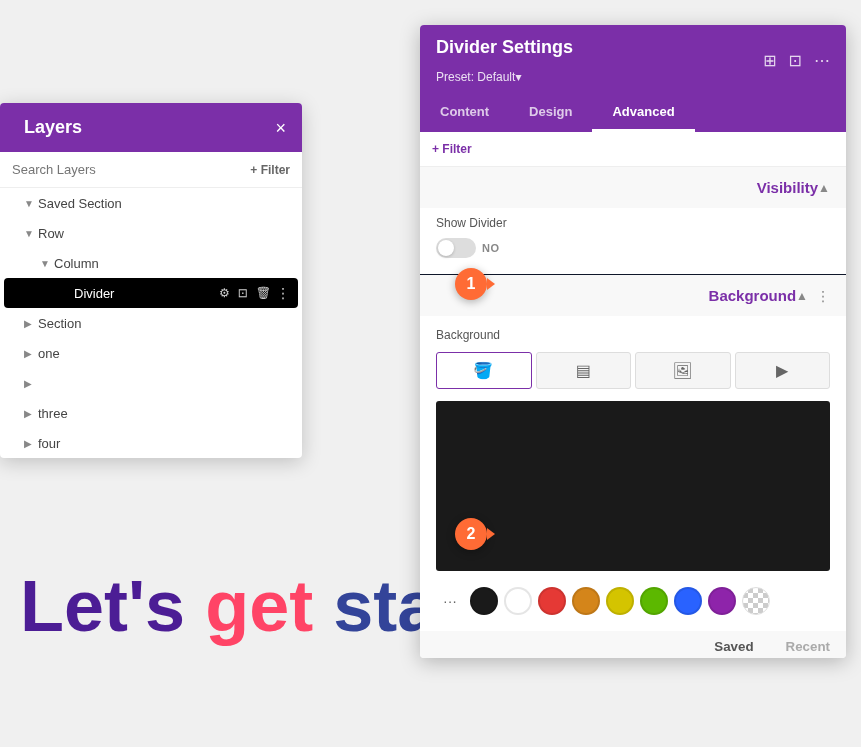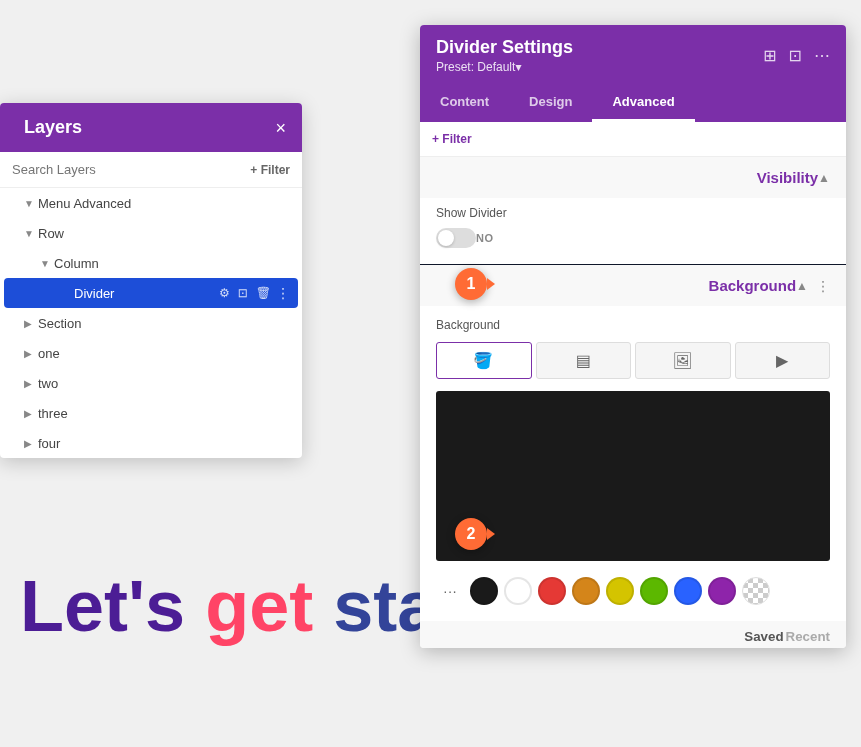--- a/index.html
+++ b/index.html
@@ -99,21 +99,21 @@
     .layer-item {
       display: flex;
       align-items: center;
       padding: 6px 8px;
       cursor: pointer;
       font-size: 13px;
       color: #444;
       position: relative;
     }
     .layer-item.active {
-      background: #1d4ed8;
+      background: #000000;
       color: #fff;
       border-radius: 4px;
       margin: 0 4px;
     }
     .layer-indent-1 { padding-left: 24px; }
     .layer-indent-2 { padding-left: 40px; }
     .layer-indent-3 { padding-left: 56px; }
 
     .layer-arrow {
       width: 14px;
@@ -199,21 +199,21 @@
       justify-content: space-between;
     }
     .settings-title {
       color: #fff;
       font-size: 18px;
       font-weight: 700;
     }
     .settings-preset {
       color: rgba(255,255,255,0.85);
       font-size: 12px;
-      margin-top: 2px;
+      margin-top: 12px;
       display: flex;
       align-items: center;
       cursor: pointer;
     }
     .settings-header-icons {
       display: flex;
       gap: 12px;
       align-items: center;
     }
     .settings-header-icon {
@@ -312,21 +312,21 @@
     
     .field-label {
       font-size: 12px;
       color: #555;
       margin-bottom: 8px;
       font-weight: 500;
     }
     .toggle-row {
       display: flex;
       align-items: center;
-      gap: 0;
+      gap: 6px;
     }
     .toggle {
       width: 40px;
       height: 20px;
       background: #ddd;
       border-radius: 10px;
       position: relative;
       cursor: pointer;
     }
     .toggle-knob {
@@ -413,21 +413,21 @@
       border: 2px solid rgba(0,0,0,0.1);
     }
     .color-swatch.checker {
       background: repeating-conic-gradient(#ccc 0% 25%, #fff 0% 50%) 0 0 / 10px 10px;
       border: 1px solid #ddd;
     }
 
     .saved-recent {
       display: flex;
       justify-content: flex-end;
-      gap: 2px;
+      gap: 32px;
       padding: 8px 16px 4px;
       font-size: 12px;
     }
     .saved-btn {
       color: #555;
       font-weight: 600;
       cursor: pointer;
       background: none;
       border: none;
     }
@@ -466,21 +466,21 @@
     <button class="layers-header-close">×</button>
   </div>
   <div class="layers-search">
     <input type="text" placeholder="Search Layers" style="">
     <button class="layers-filter-btn">+ Filter</button>
   </div>
   <div class="layers-list">
 
     <div class="layer-item layer-indent-1">
       <span class="layer-arrow">▼</span>
-      <span class="layer-name">Menu Advanced</span>
+      <span class="layer-name">Saved Section</span>
       <div class="layer-actions">
         <button class="layer-action-btn">⚙</button>
         <button class="layer-action-btn">⊡</button>
         <button class="layer-action-btn">🗑</button>
         <span class="layer-more">⋮</span>
       </div>
     </div>
 
     <div class="layer-item layer-indent-1">
       <span class="layer-arrow">▼</span>
@@ -531,21 +531,20 @@
       <div class="layer-actions">
         <button class="layer-action-btn">⚙</button>
         <button class="layer-action-btn">⊡</button>
         <button class="layer-action-btn">🗑</button>
         <span class="layer-more">⋮</span>
       </div>
     </div>
 
     <div class="layer-item layer-indent-1">
       <span class="layer-arrow">▶</span>
-      <span class="layer-name">two</span>
       <div class="layer-actions">
         <button class="layer-action-btn">⚙</button>
         <button class="layer-action-btn">⊡</button>
         <button class="layer-action-btn">🗑</button>
         <span class="layer-more">⋮</span>
       </div>
     </div>
 
     <div class="layer-item layer-indent-1">
       <span class="layer-arrow">▶</span>

